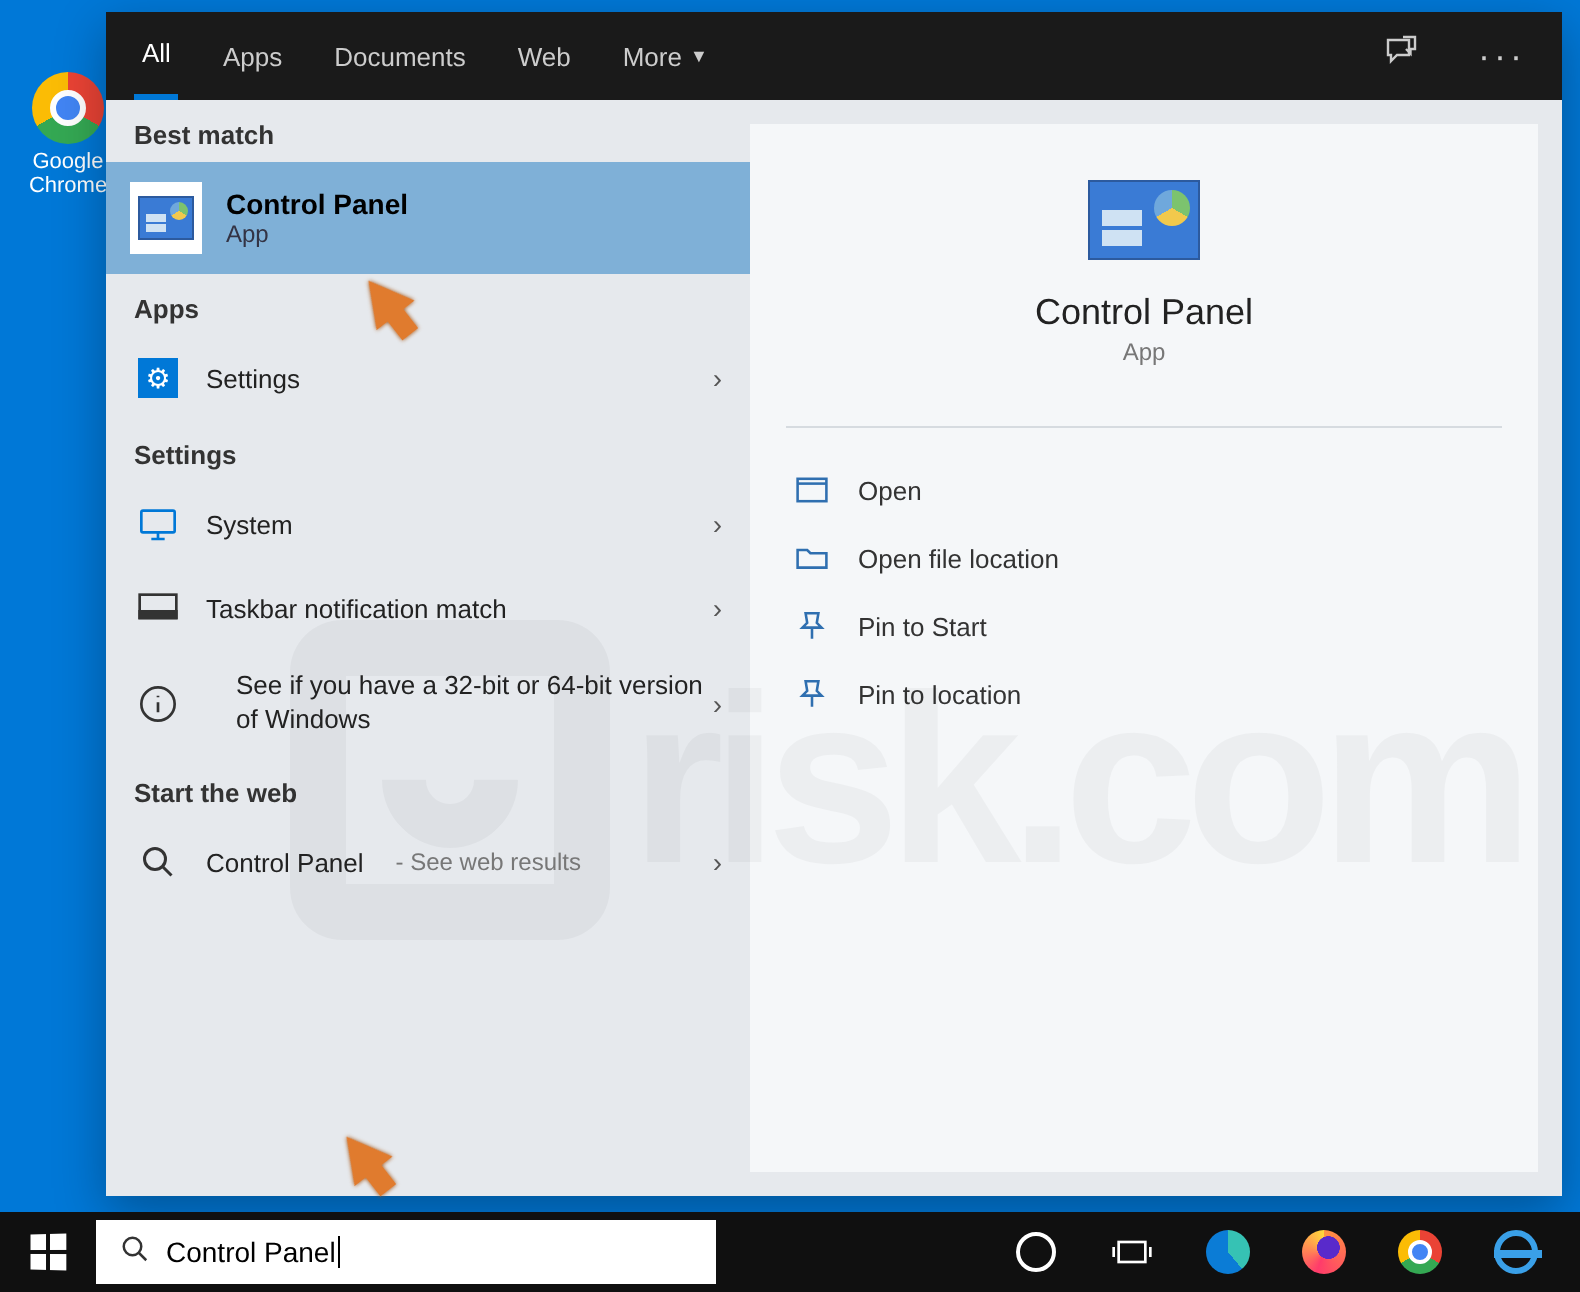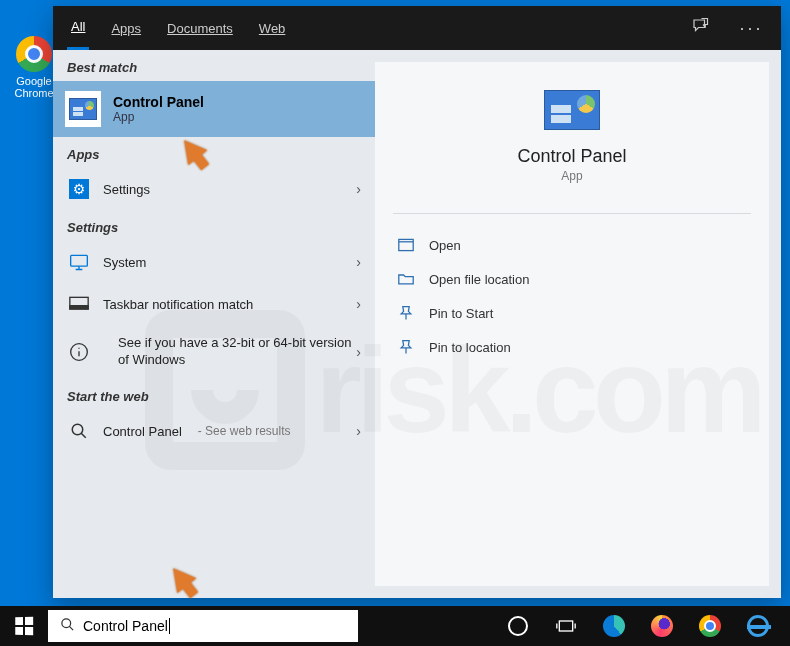--- a/index.html
+++ b/index.html
@@ -5,32 +5,32 @@
 * { margin: 0; padding: 0; box-sizing: border-box; font-family: "Segoe UI", Arial, sans-serif; }
 body { width: 790px; height: 646px; background: #0078d7; position: relative; overflow: hidden; }
 
 .desktop-icon { position: absolute; left: 10px; top: 36px; text-align: center; color: white; font-size: 11px; width: 48px; }
 .desktop-icon .chrome-mini { width: 36px; height: 36px; margin: 0 auto 3px; border-radius: 50%; background: conic-gradient(#ea4335 0 120deg, #34a853 120deg 240deg, #fbbc05 240deg 360deg); position: relative; }
 .desktop-icon .chrome-mini::after { content:""; position:absolute; inset:9px; background:#4285f4; border-radius:50%; border:3px solid white; }
 
 .panel { position: absolute; left: 53px; top: 6px; width: 728px; height: 592px; background: #e6e9ed; display: flex; flex-direction: column; box-shadow: 0 8px 24px rgba(0,0,0,.3); }
 
 .tabs { background: #1a1a1a; height: 44px; display: flex; align-items: center; padding: 0 14px; color: #ccc; font-size: 13px; gap: 18px; }
-.tab { padding: 0 4px; height: 44px; display: flex; align-items: center; cursor: pointer; color: #ccc; text-decoration: underline; }
+.tab { padding: 0 4px; height: 44px; display: flex; align-items: center; cursor: pointer; color: #ccc; }
 .tab.active { color: white; border-bottom: 3px solid #0078d7; }
 .tab .chev { margin-left: 4px; font-size: 9px; }
 .tabs-spacer { flex: 1; }
 .feedback-icon { color: #ccc; font-size: 16px; padding: 0 8px; }
 .more-icon { color: #ccc; font-size: 18px; padding: 0 4px; letter-spacing: 2px; }
 
 .body { flex: 1; display: flex; background: #e6e9ed; position: relative; }
 .left-col { width: 322px; display: flex; flex-direction: column; }
 .right-col { flex: 1; background: #f5f7f9; margin: 12px 12px 12px 0; }
 
-.section-header { padding: 10px 14px 6px; font-size: 13px; font-weight: 600; color: #333; font-style: italic; }
+.section-header { padding: 10px 14px 6px; font-size: 13px; font-weight: 600; color: #333; }
 .best-match { background: #7fb0d7; height: 56px; display: flex; align-items: center; padding: 0 12px; }
 .best-match .icon-slot { width: 36px; height: 36px; background: #fff; display: flex; align-items: center; justify-content: center; margin-right: 12px; }
 .best-match .title { font-size: 14px; font-weight: 600; color: #000; }
 .best-match .sub { font-size: 12px; color: #334; }
 
 .row { height: 42px; display: flex; align-items: center; padding: 0 14px; font-size: 13px; color: #222; position: relative; }
 .row .ricon { width: 24px; height: 24px; margin-right: 12px; display: flex; align-items: center; justify-content: center; }
 .row .chev { position: absolute; right: 14px; color: #555; font-size: 14px; }
 .row .sec { color: #777; font-size: 12px; margin-left: 16px; }
 .row.two-line { height: 54px; }
@@ -91,20 +91,24 @@
   <div>Google Chrome</div>
 </div>
 
 <div class="panel">
 
   <div class="tabs">
     <div class="tab active">All</div>
     <div class="tab">Apps</div>
     <div class="tab">Documents</div>
     <div class="tab">Web</div>
+    <div class="tab">
+        <span>More</span>
+        <span class="chev">▼</span>
+      </div>
     <div class="tabs-spacer"></div>
     <div class="feedback-icon">
       <svg width="18" height="18" viewBox="0 0 24 24" fill="none" stroke="currentColor" stroke-width="1.6">
           <path d="M4 4h14v10H10l-4 4v-4H4z"></path>
           <path d="M14 2h8v8h-3v3l-3-3"></path>
         </svg>
     </div>
     <div class="more-icon">···</div>
   </div>
 

